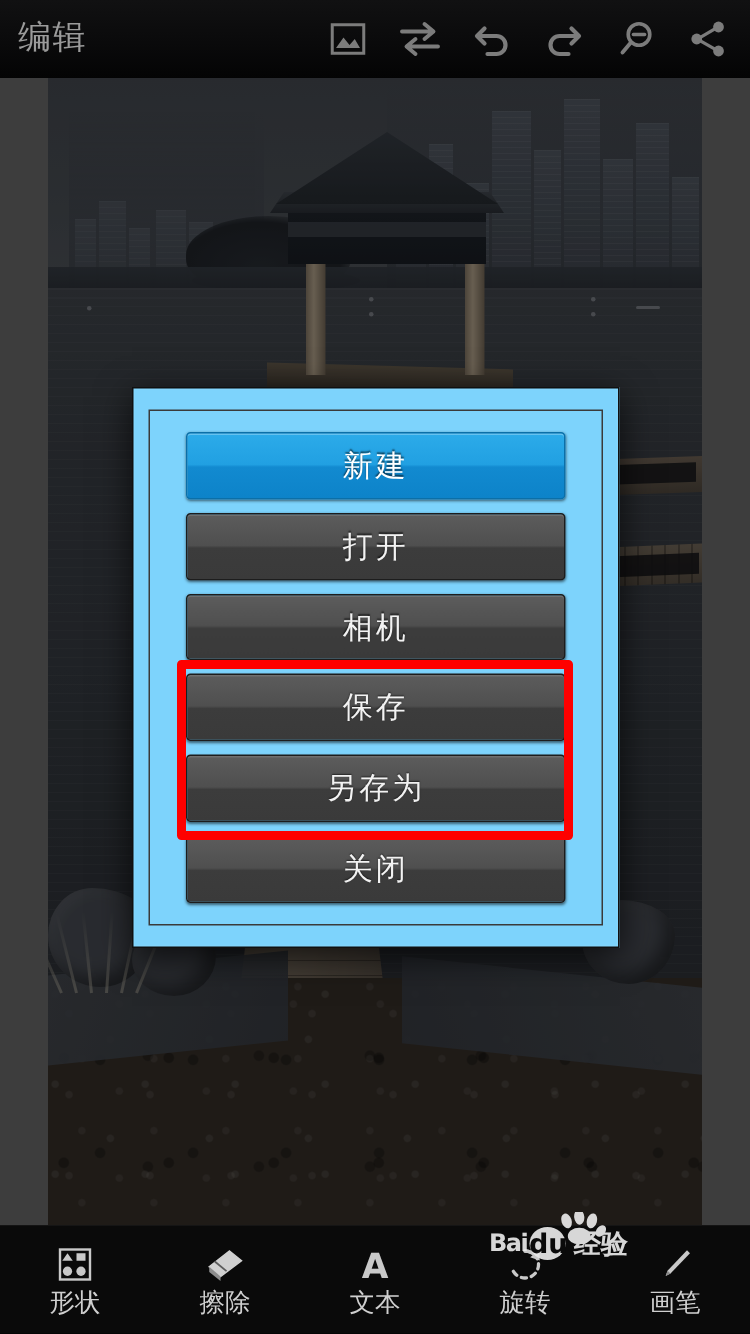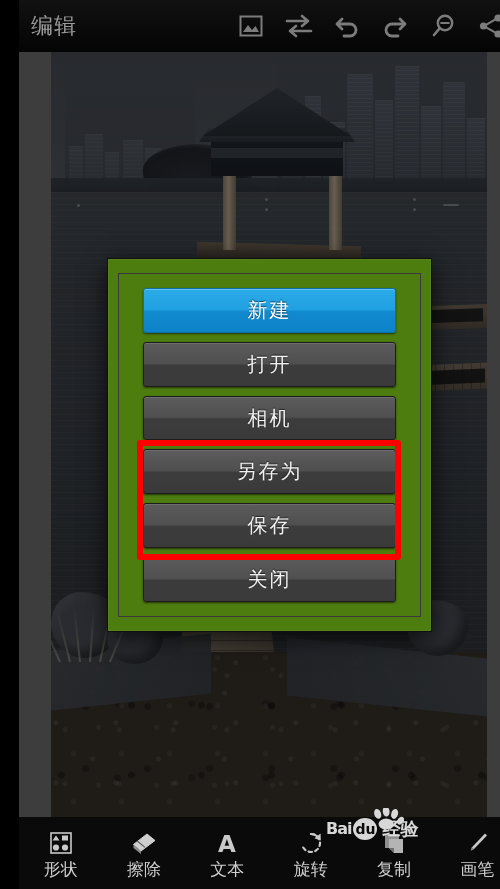--- a/index.html
+++ b/index.html
@@ -1,21 +1,21 @@
 <!DOCTYPE html>
 <html><head>
 <meta charset="utf-8">
 <style>
   html,body{margin:0;padding:0;background:#000;}
   body{
     width:500px;height:889px;overflow:hidden;position:relative;
     font-family:"DejaVu Sans","Liberation Sans",sans-serif;
     -webkit-font-smoothing:antialiased;
   }
-  #app{position:absolute;inset:0;background:#000;margin-left:19px;}
+  #app{position:absolute;inset:0;background:#000;}
 
   
   .topbar{
     position:absolute;left:0;top:0;width:500px;height:52px;
     background:linear-gradient(180deg,#111112 0%,#0a0a0b 55%,#040404 100%);
     display:flex;align-items:center;
   }
   .topbar-title{
     color:#9b9b9b;font-size:22px;line-height:22px;margin-left:12px;
     letter-spacing:1px;font-weight:400;white-space:nowrap;
@@ -128,21 +128,21 @@
   .grass{position:absolute;left:4px;top:540px;width:96px;height:70px;}
   .grass i{position:absolute;bottom:0;left:0;width:2px;height:54px;
     background:linear-gradient(180deg,rgba(185,180,165,.0),rgba(185,180,165,.55));
     transform-origin:bottom center;}
   .buoy{position:absolute;width:3px;height:3px;border-radius:50%;background:#8e939a;opacity:.85;}
   .photo-dim{position:absolute;inset:0;background:rgba(0,0,0,.46);}
 
   
   .dialog{
     position:absolute;left:88px;top:258px;width:325px;height:374px;
-    background:#4d7c0f;
+    background:#7dd3fc;
     border:1px solid #101010;
     box-shadow:0 0 0 1px rgba(255,255,255,.05) inset,0 6px 22px rgba(0,0,0,.7);
     box-sizing:border-box;
     padding:14px 10px;
   }
   .dialog-inner{
     width:100%;height:100%;box-sizing:border-box;
     border:1px solid #3a3a3a;
     padding:14px 24px;
     display:flex;flex-direction:column;justify-content:flex-start;gap:0px;
@@ -186,21 +186,21 @@
   .bb-ico{height:30px;display:flex;align-items:center;justify-content:center;}
   .bb-label{font-size:17px;line-height:18px;color:#cfcfcf;letter-spacing:0px;white-space:nowrap;}
 
   
   .watermark{
     position:absolute;right:4px;bottom:26px;width:170px;height:46px;
     pointer-events:none;opacity:.92;
   }
   .wm-top{display:flex;align-items:center;gap:2px;}
   .wm-bai{color:#e9e9e9;font-size:16px;font-weight:bold;line-height:22px;letter-spacing:-1px;}
-  .wm-du{background:#e9e9e9;color:#0a0a0a;font-size:14px;font-weight:bold;
+  .wm-du{background:#e9e9e9;color:#0a0a0a;font-size:18px;font-weight:bold;
     border-radius:50%;width:24px;height:22px;display:flex;align-items:center;justify-content:center;}
   .wm-jy{color:#e9e9e9;font-size:18px;font-weight:bold;margin-left:3px;}
   .wm-url{color:#e4e4e4;font-size:13px;line-height:14px;margin-top:1px;font-weight:bold;}
   .wm-paw{position:absolute;left:44px;top:-9px;width:34px;height:22px;}
 </style>
 </head>
 <body>
 
 <div id="app">
 
@@ -329,22 +329,22 @@
 
       <div class="photo-dim"></div>
     </div>
   </div>
 
   <div class="dialog">
     <div class="dialog-inner" id="menu-list">
       <div class="menu-btn primary">新建</div>
       <div class="menu-btn">打开</div>
       <div class="menu-btn">相机</div>
+      <div class="menu-btn">保存</div>
       <div class="menu-btn">另存为</div>
-      <div class="menu-btn">保存</div>
       <div class="menu-btn">关闭</div>
     </div>
   </div>
 
   <div class="highlight-box"></div>
 
   <div class="bottombar">
 
     <div class="bb-item">
       <div class="bb-ico">
@@ -385,30 +385,20 @@
           <path d="M12 3 a9 9 0 1 1 -8.6 11.6" fill="none" stroke="#c9c9c9" stroke-width="2.2" stroke-linecap="round" stroke-dasharray="3.4 3.4"></path>
           <path d="M12 3 a9 9 0 0 1 7.6 4.2" fill="none" stroke="#c9c9c9" stroke-width="2.2" stroke-linecap="round"></path>
           <polygon points="21.6,2.5 21.8,9.4 15.4,7.2" fill="#c9c9c9"></polygon>
         </svg>
       </div>
       <div class="bb-label">旋转</div>
     </div>
 
 
 
-    <div class="bb-item">
-      <div class="bb-ico">
-        <svg width="24" height="24" viewBox="0 0 24 24">
-          <rect x="3" y="3" width="14" height="14" fill="#8f8f8f"></rect>
-          <path d="M7 8 H21 V22 H12 L7 17 Z" fill="#b4b4b4"></path>
-          <path d="M12 22 L12 17 L7 17 Z" fill="#6e6e6e"></path>
-        </svg>
-      </div>
-      <div class="bb-label">复制</div>
-    </div>
 
 
 
     <div class="bb-item">
       <div class="bb-ico">
         <svg width="24" height="24" viewBox="0 0 24 24">
           <path d="M20 2.5 L22 4.5 L9 18 L5.8 19.6 L7 16.2 Z" fill="#c9c9c9"></path>
           <path d="M5.8 19.6 L7 16.2 L9 18 Z" fill="#8a8a8a"></path>
         </svg>
       </div>

